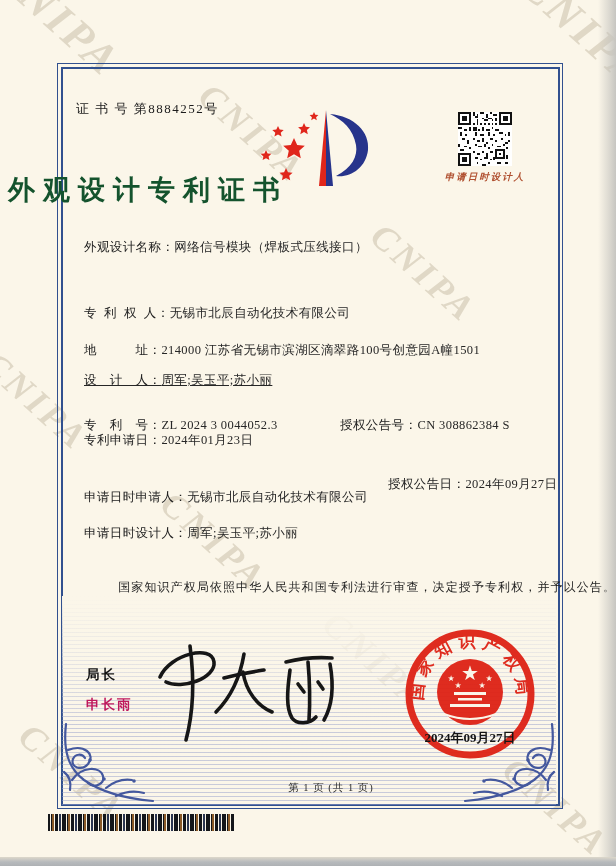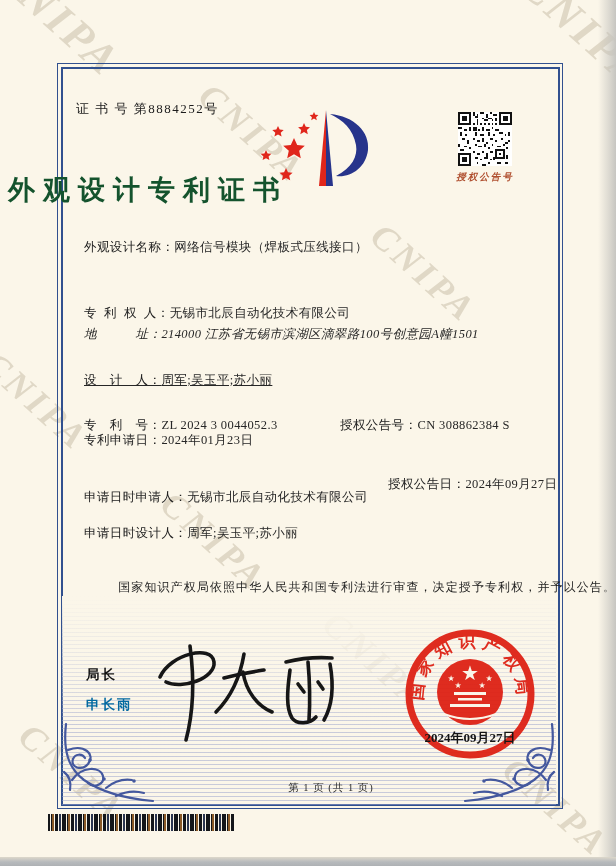--- a/index.html
+++ b/index.html
@@ -43,21 +43,21 @@
   .row{left:84px; font-size:12.5px; letter-spacing:.4px; white-space:pre; color:var(--ink);}
   .row .lbl{color:#222;}
   .row.rcol{left:340px;}
   
   .legal{left:0; right:0; top:575px; text-align:right; font-size:12px; line-height:25px;
     letter-spacing:1.1px; color:#1f1f1f;}
   
   .director-title{left:86px; top:666px; font-family:"Liberation Sans",sans-serif;
     font-weight:700; font-size:13.5px; color:#111; letter-spacing:2px;}
   .director-name{left:86px; top:696px; font-family:Liberation Sans, sans-serif;
-    font-weight:600; font-size:13.5px; color:#0369a1; letter-spacing:2px;}
+    font-weight:600; font-size:13.5px; color:#be185d; letter-spacing:2px;}
   .signature{left:140px; top:632px;}
   
   .seal{left:404px; top:628px; opacity:.94;}
   .seal-date{left:404px; top:729px; width:132px; text-align:center; font-size:13px;
     font-weight:bold; color:#161616; letter-spacing:0;}
   
   .page-no{left:57px; top:781px; width:548px; text-align:center; font-size:10.5px; color:#2b2b2b; letter-spacing:1px;}
   .barcode{left:48px; top:814px; width:186px; height:17px;
     background:repeating-linear-gradient(90deg,
       #14161a 0 2px, rgba(0,0,0,0) 2px 3px,
@@ -169,25 +169,25 @@
       M8,8h2v2h-2z M11,9h1v1h-1z M13,8h1v2h-1z M15,9h2v1h-2z M18,8h1v1h-1z M20,9h2v1h-2z
       M9,11h1v2h-1z M12,12h2v1h-2z M16,11h1v2h-1z M19,12h1v1h-1z M22,11h2v1h-2z M25,12h1v1h-1z M27,11h1v2h-1z
       M8,14h1v1h-1z M10,15h2v1h-2z M13,14h1v2h-1z M15,16h1v1h-1z M17,14h2v1h-2z M20,15h1v1h-1z
       M23,14h1v1h-1z M25,16h2v1h-2z M27,15h1v1h-1z
       M9,17h1v1h-1z M11,18h2v1h-2z M14,17h1v2h-1z M16,19h1v1h-1z M18,17h1v1h-1z M21,18h2v1h-2z M24,17h1v1h-1z M26,19h1v1h-1z
       M8,21h1v1h-1z M10,22h2v1h-2z M13,21h1v1h-1z M15,22h1v2h-1z M17,21h2v1h-2z
       M9,24h2v1h-2z M12,25h1v1h-1z M14,24h2v1h-2z M17,25h1v1h-1z M19,24h1v2h-1z
       M26,23h1v2h-1z M10,27h1v1h-1z M13,28h2v1h-2z M16,27h1v1h-1z M25,27h2v1h-2z M21,27h2v1h-2z"></path>
   </svg>
 </div>
-<div class="abs qr-caption">授权公告号</div>
+<div class="abs qr-caption">申请日时设计人</div>
 
 <div class="abs row" style="top:239px;"><span class="lbl">外观设计名称：</span><span>网络信号模块（焊板式压线接口）</span></div>
 <div class="abs row" style="top:305px;"><span class="lbl">专  利  权  人：</span><span>无锡市北辰自动化技术有限公司</span></div>
-<div class="abs row" style="top:326px;font-style:italic;"><span class="lbl">地　　　址：</span><span>214000 江苏省无锡市滨湖区滴翠路100号创意园A幢1501</span></div>
+<div class="abs row" style="top:342px;"><span class="lbl">地　　　址：</span><span>214000 江苏省无锡市滨湖区滴翠路100号创意园A幢1501</span></div>
 <div class="abs row" style="top:372px;text-decoration:underline;"><span class="lbl">设　计　人：</span><span>周军;吴玉平;苏小丽</span></div>
 <div class="abs row" style="top:417px;"><span class="lbl">专　利　号：</span><span>ZL 2024 3 0044052.3</span></div>
 <div class="abs row rcol" style="top:417px;"><span class="lbl">授权公告号：</span><span>CN 308862384 S</span></div>
 <div class="abs row" style="top:432px;"><span class="lbl">专利申请日：</span><span>2024年01月23日</span></div>
 <div class="abs row rcol" style="top:476px;margin-left:48px;"><span class="lbl">授权公告日：</span><span>2024年09月27日</span></div>
 <div class="abs row" style="top:489px;"><span class="lbl">申请日时申请人：</span><span>无锡市北辰自动化技术有限公司</span></div>
 <div class="abs row" style="top:525px;"><span class="lbl">申请日时设计人：</span><span>周军;吴玉平;苏小丽</span></div>
 
 <div class="abs legal">
   <div>国家知识产权局依照中华人民共和国专利法进行审查，决定授予专利权，并予以公告。</div>

